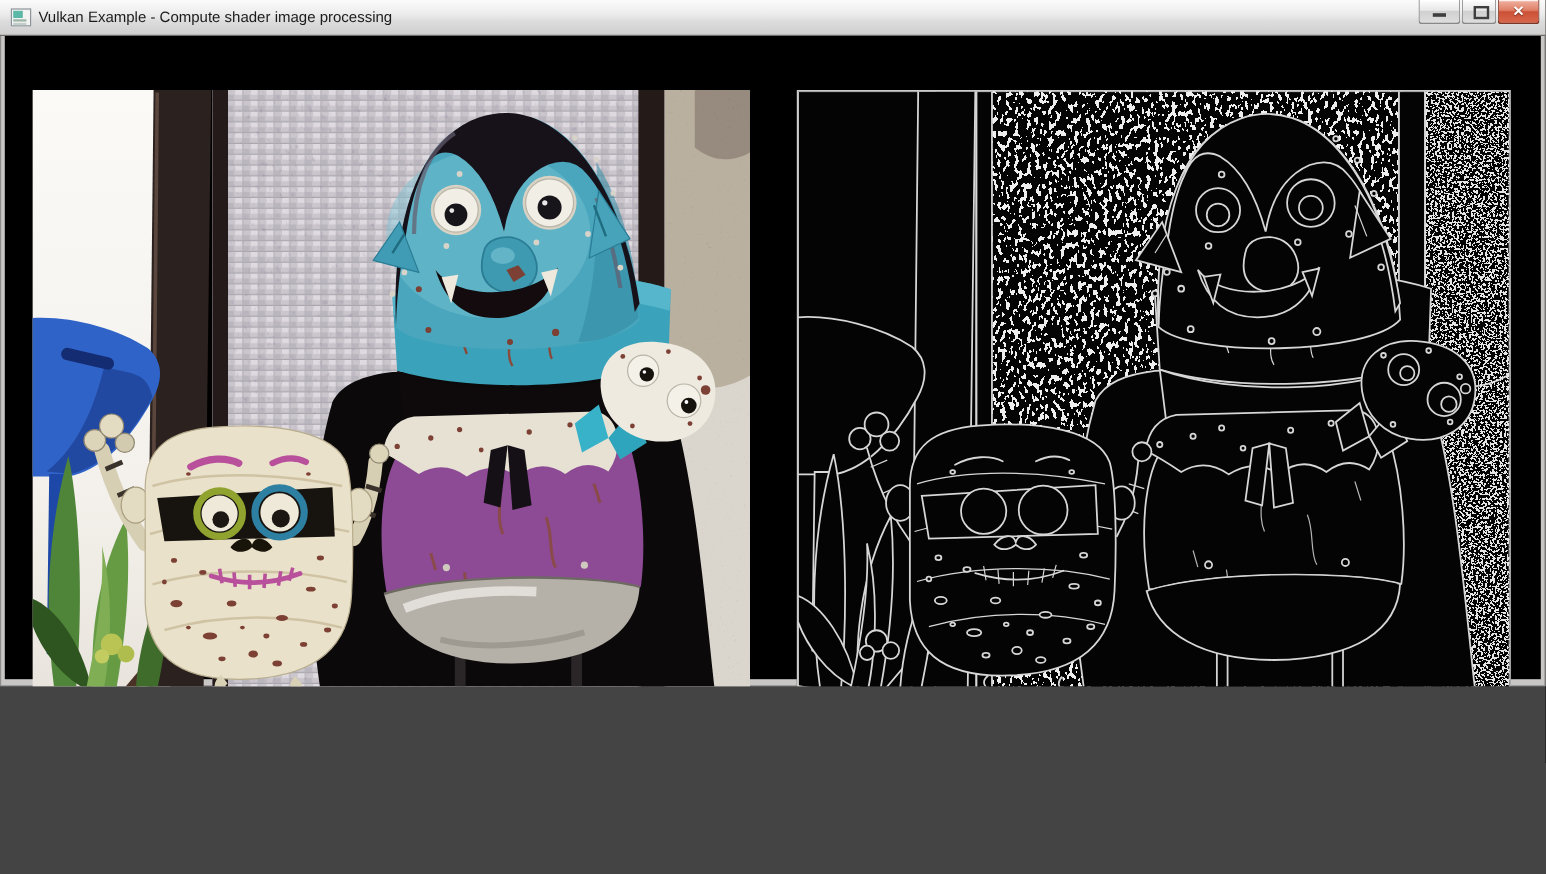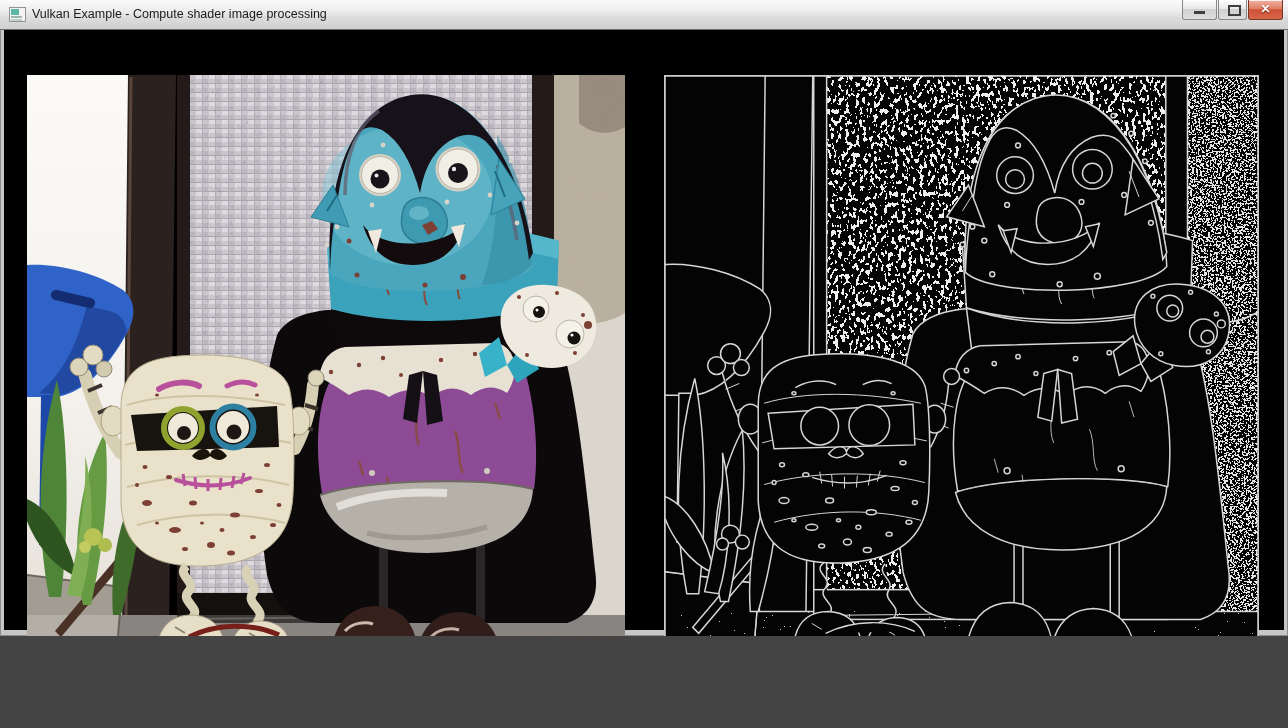--- a/index.html
+++ b/index.html
@@ -1,16 +1,16 @@
 <!DOCTYPE html>
 <html><head>
 <meta charset="utf-8">
 <style>
   html,body{margin:0;padding:0;background:#444;font-family:"Liberation Sans",sans-serif;}
-  .window{position:relative;width:1288px;height:636px;background:#c9c7c5;box-shadow:inset 0 0 0 1px #8f8d8b;overflow:hidden;}
+  .window{position:relative;width:1288px;height:572px;background:#c9c7c5;box-shadow:inset 0 0 0 1px #8f8d8b;overflow:hidden;}
   
   .titlebar{position:absolute;top:0;left:0;right:0;height:30px;
     background:linear-gradient(#fbfbfb,#ececec 40%,#dcdcdc 62%,#cfcfcf);
     border-bottom:1px solid #6e6c6a;box-sizing:border-box;}
   .app-icon{position:absolute;left:9px;top:7px;width:17px;height:15px;background:#f3f3f1;
     border:1px solid #8d949c;box-sizing:border-box;}
   .app-icon::before{content:"";position:absolute;left:1px;top:1px;width:8px;height:6px;background:#5cb8a6;}
   .app-icon::after{content:"";position:absolute;left:1px;top:8px;width:11px;height:2px;background:#9fb6ad;box-shadow:0 3px 0 #c2cfc8;}
   .title-text{position:absolute;left:32px;top:0;line-height:29px;font-size:12.5px;color:#1b1b1b;white-space:nowrap;}
   .controls{position:absolute;top:0;right:5px;display:flex;}

